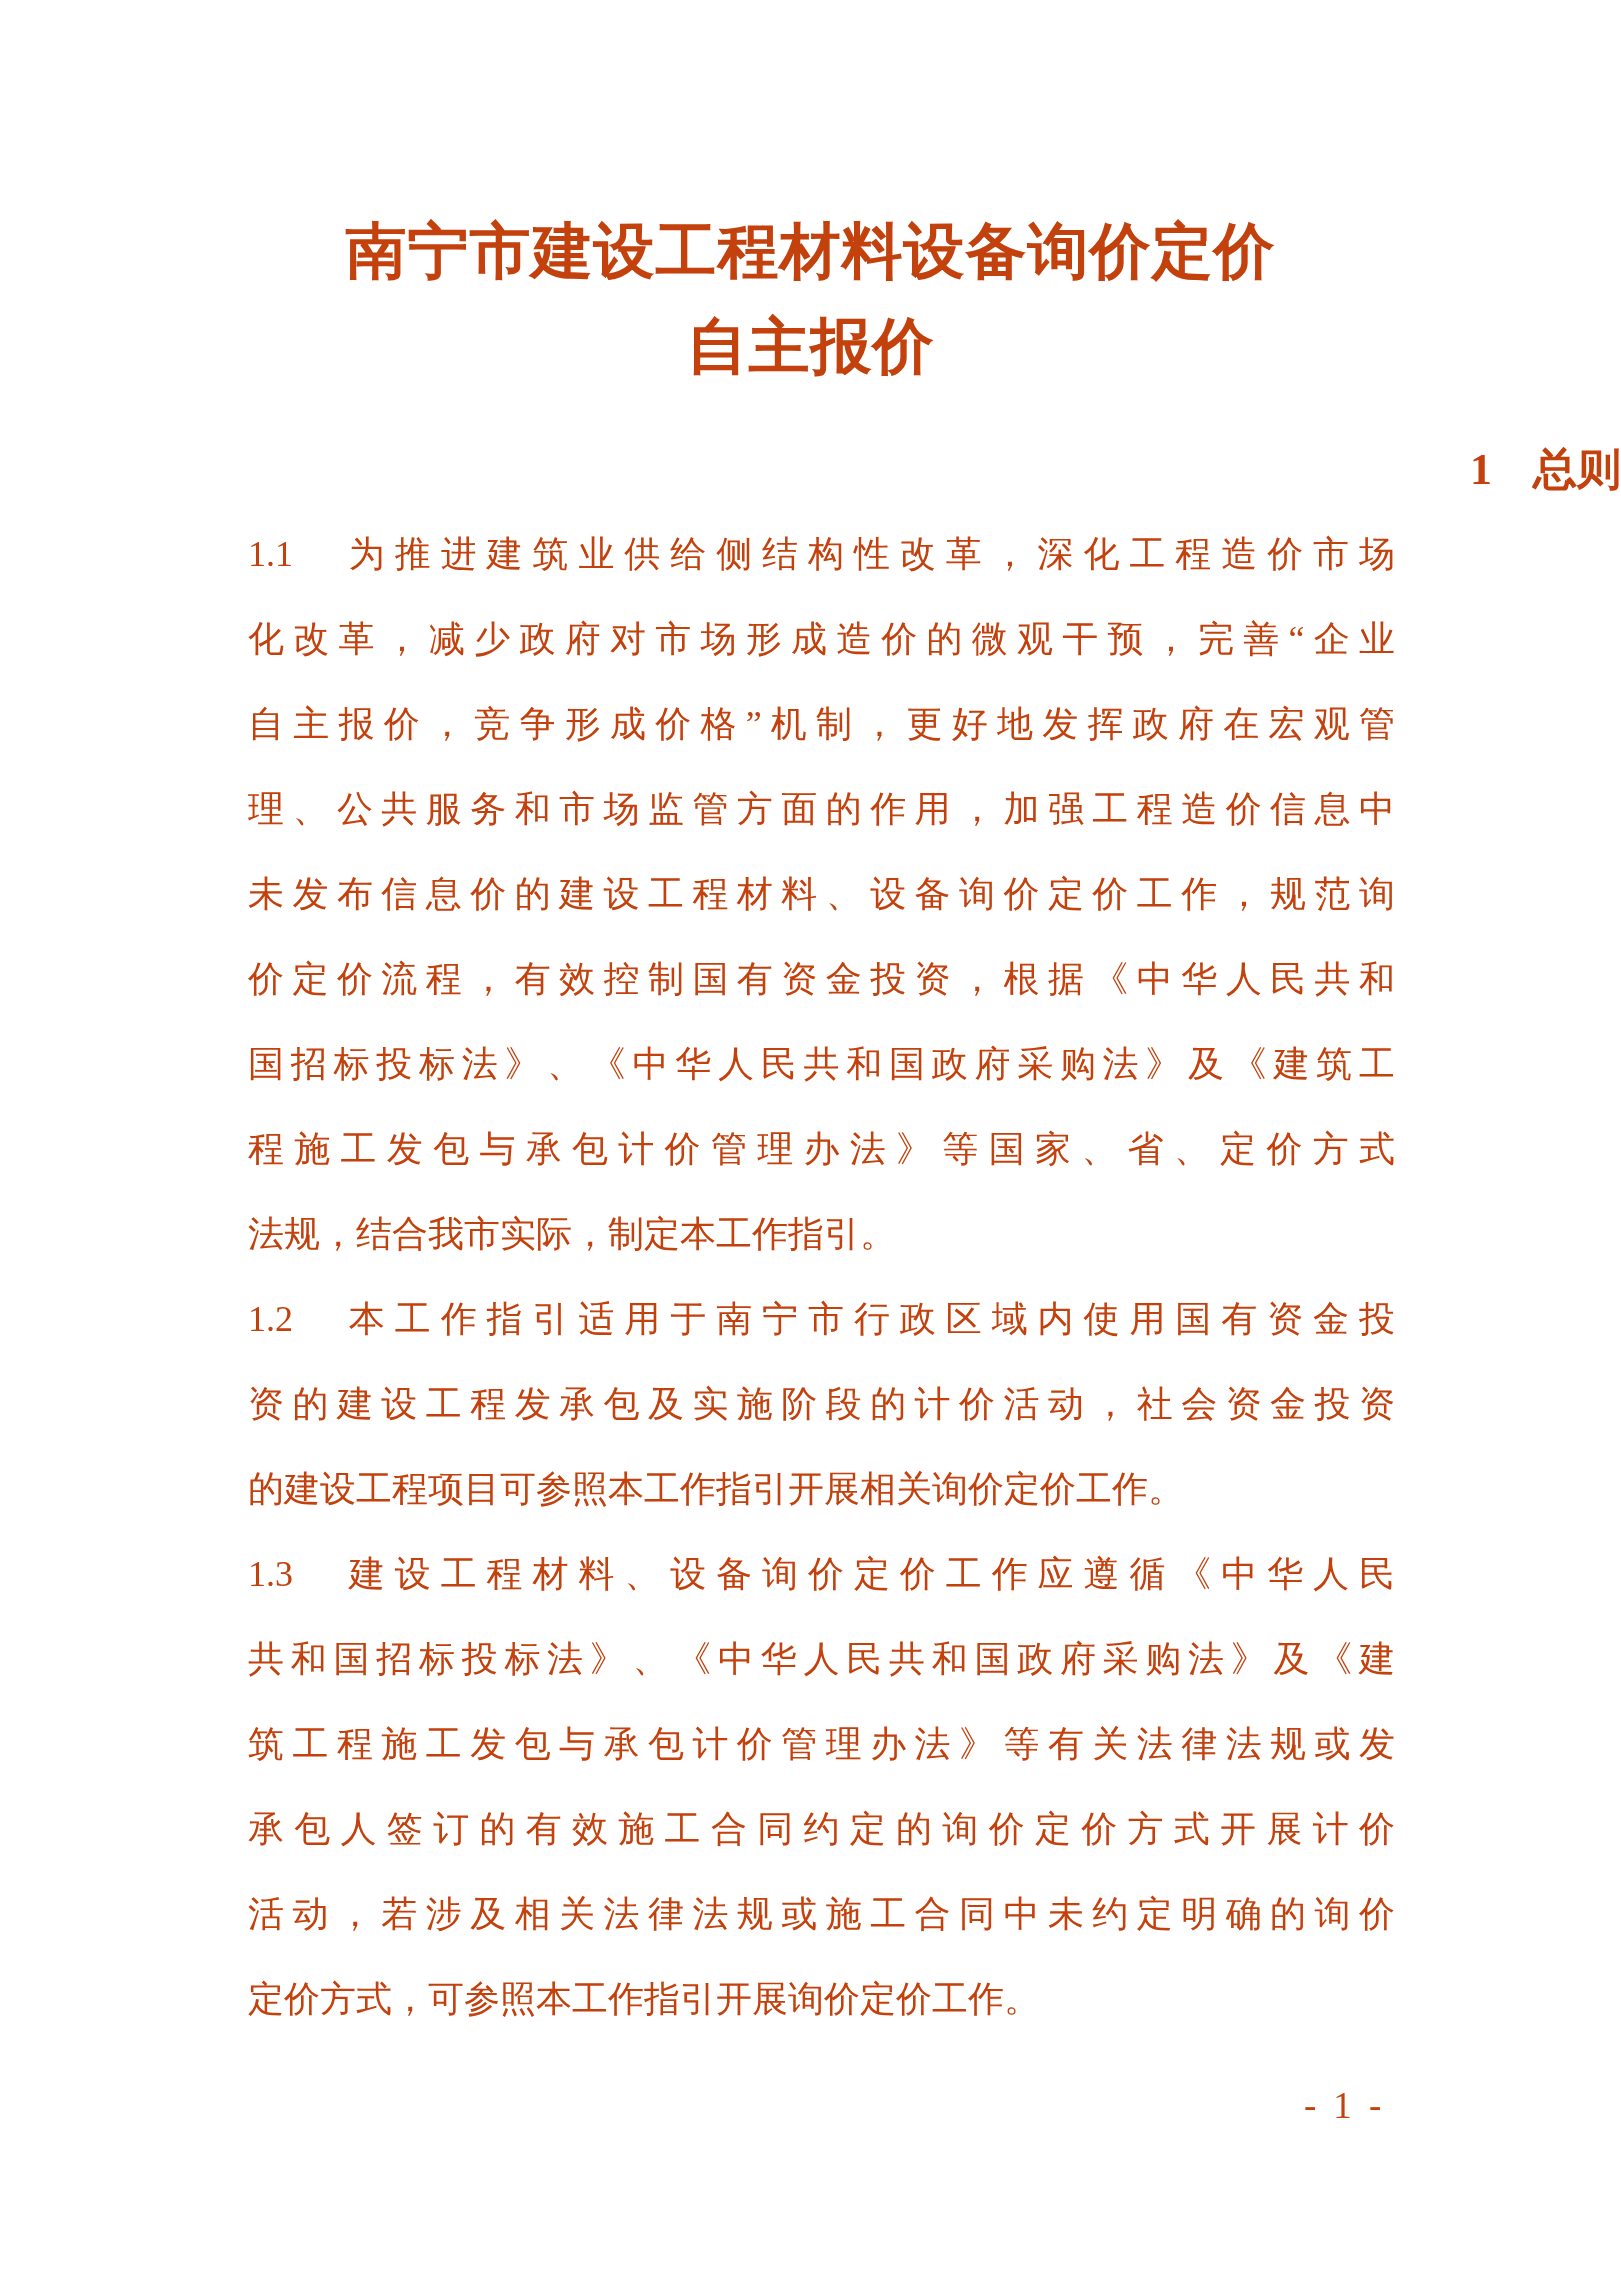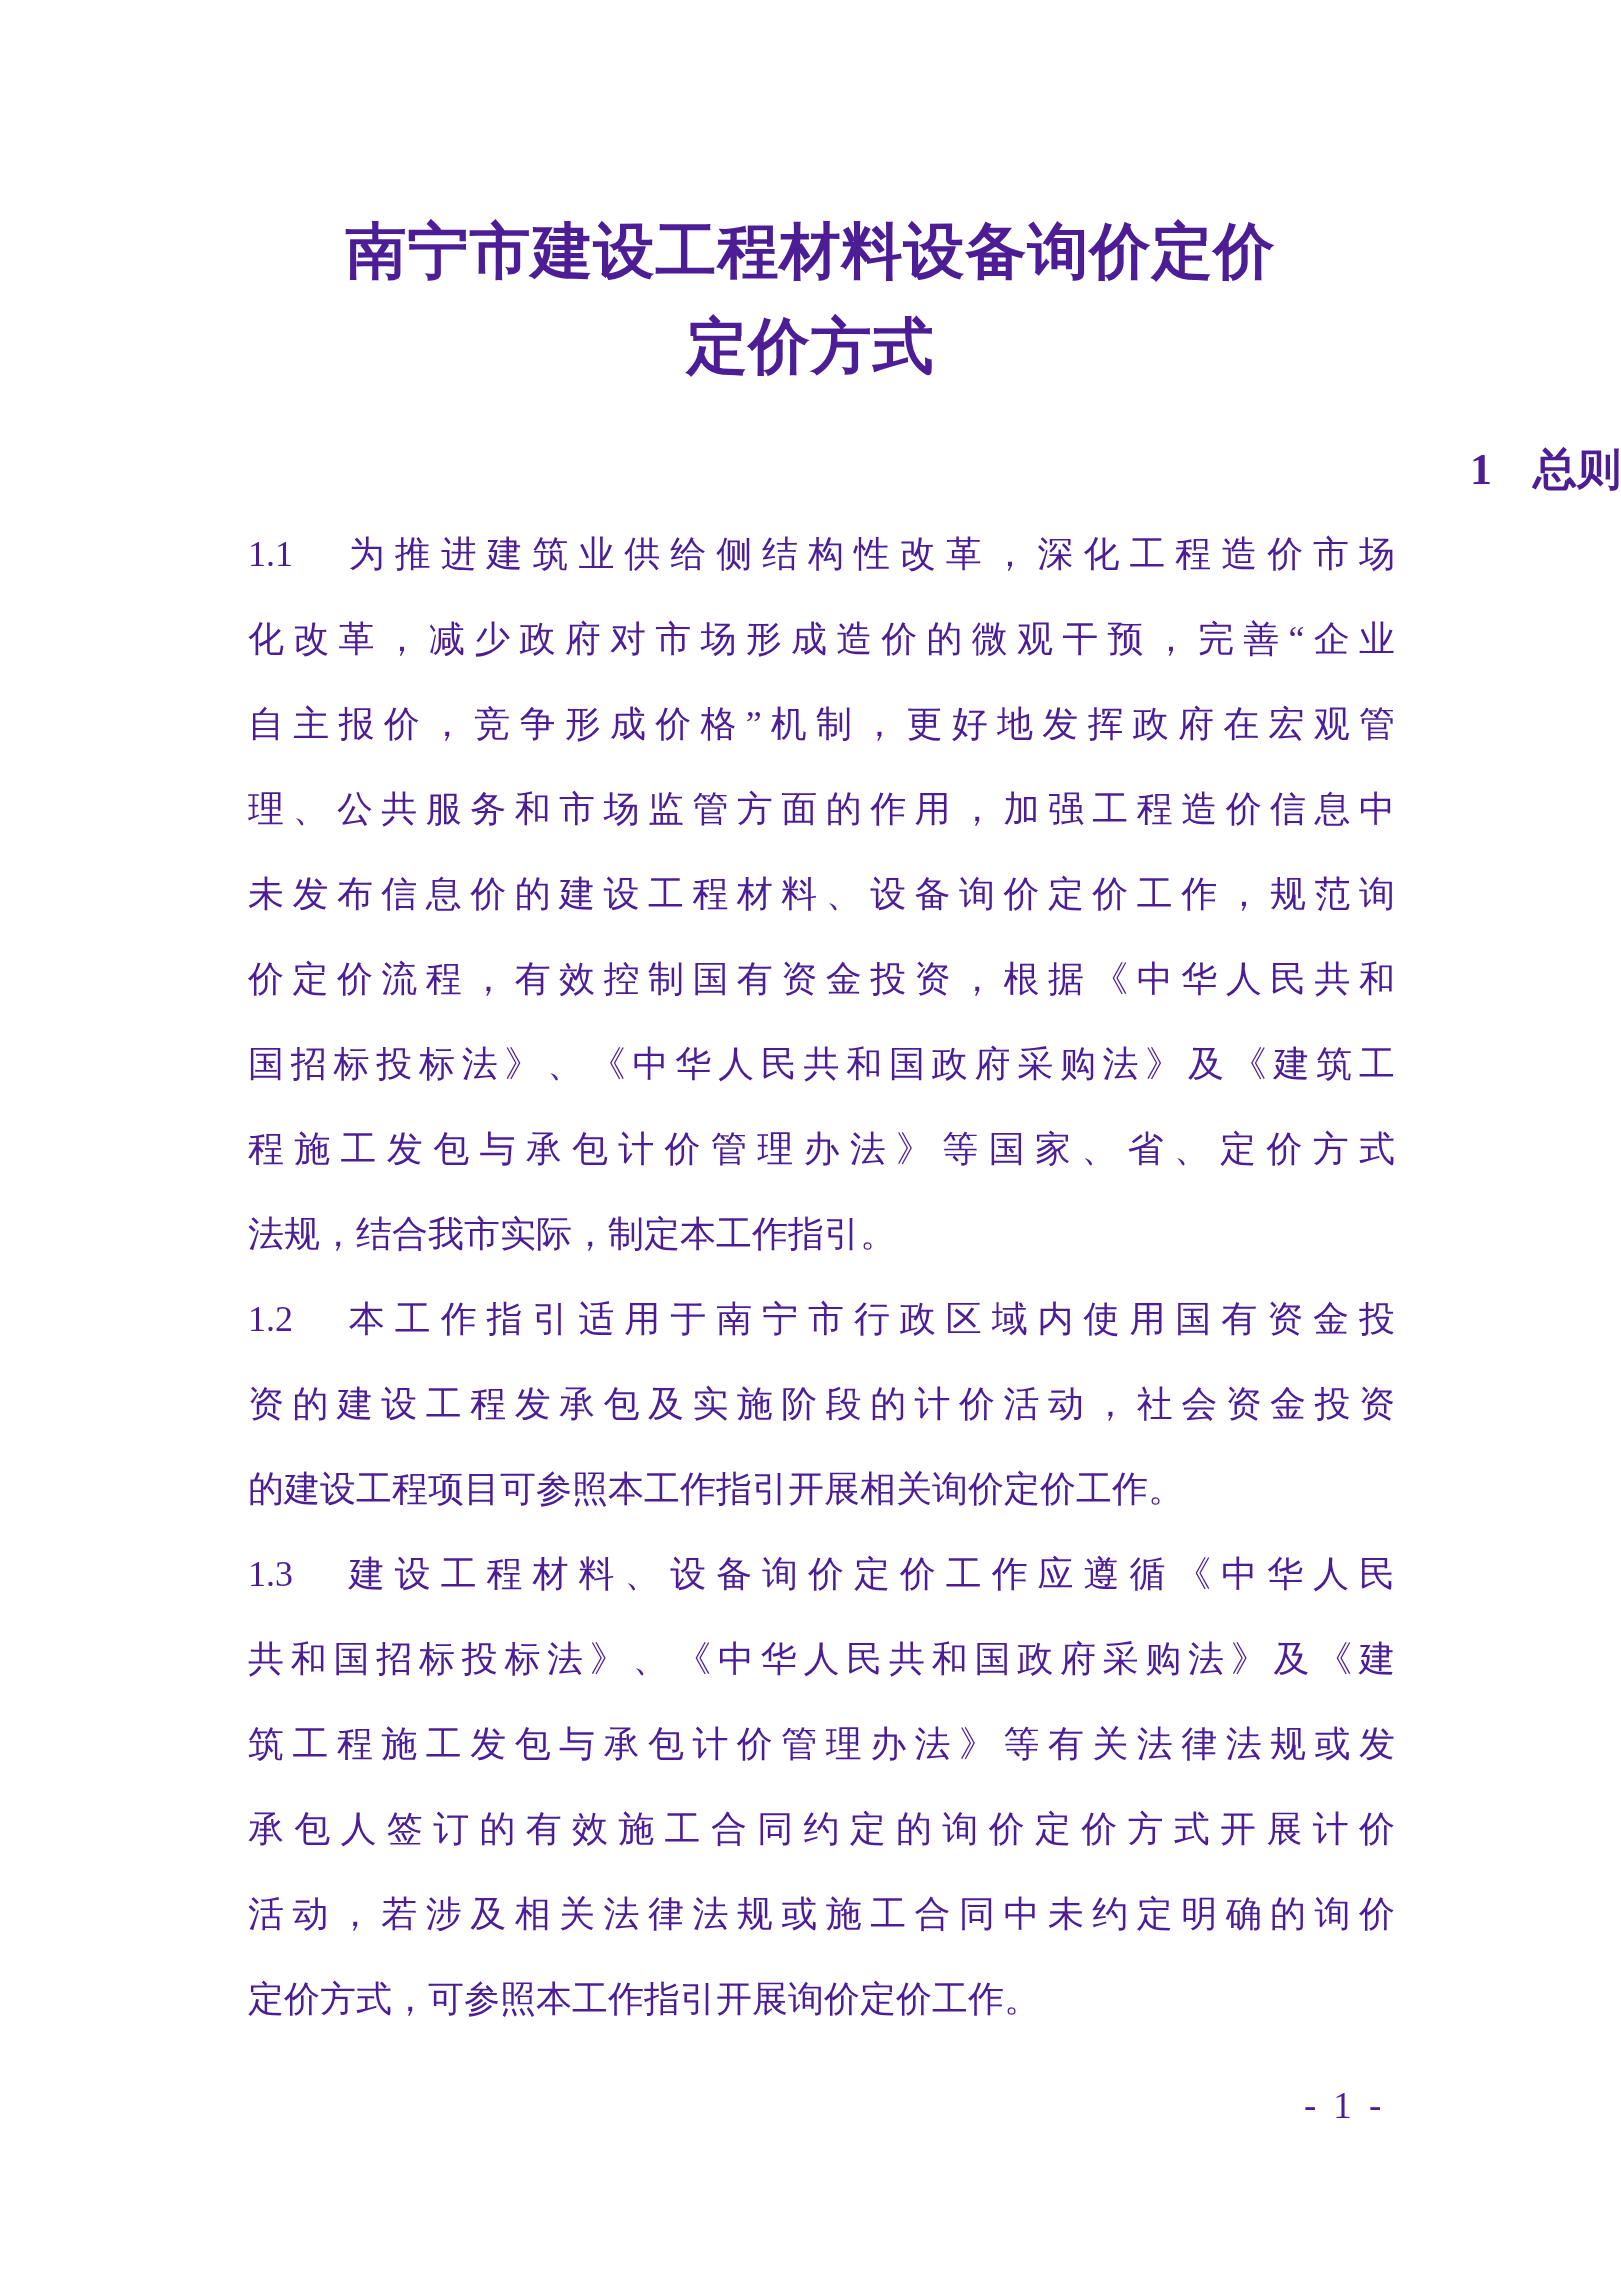--- a/index.html
+++ b/index.html
@@ -7,21 +7,21 @@
     margin: 0;
     padding: 0;
     background: #888;
   }
   .page {
     position: relative;
     width: 1621px;
     height: 2293px;
     margin: 0 auto;
     background: #ffffff;
-    color: #4c1d95;
+    color: #c2410c;
     font-family: "Liberation Serif", "DejaVu Serif", serif;
     overflow: hidden;
   }
   
   .doc-title {
     position: absolute;
     top: 204px;
     left: 0;
     width: 100%;
     text-align: center;
@@ -76,21 +76,21 @@
     letter-spacing: 3.9px;
   }
 </style>
 </head>
 <body>
 
 <div class="page">
 
   <h1 class="doc-title">
     <span class="title-line">南宁市建设工程材料设备询价定价</span>
-    <span class="title-line">定价方式</span>
+    <span class="title-line">自主报价</span>
   </h1>
 
   <h2 class="section-heading">
     <span class="section-number">1</span><span>总则</span>
   </h2>
 
   <div class="doc-body">
 
     <div class="para">
       <span class="line">1.1　为推进建筑业供给侧结构性改革，深化工程造价市场</span>

